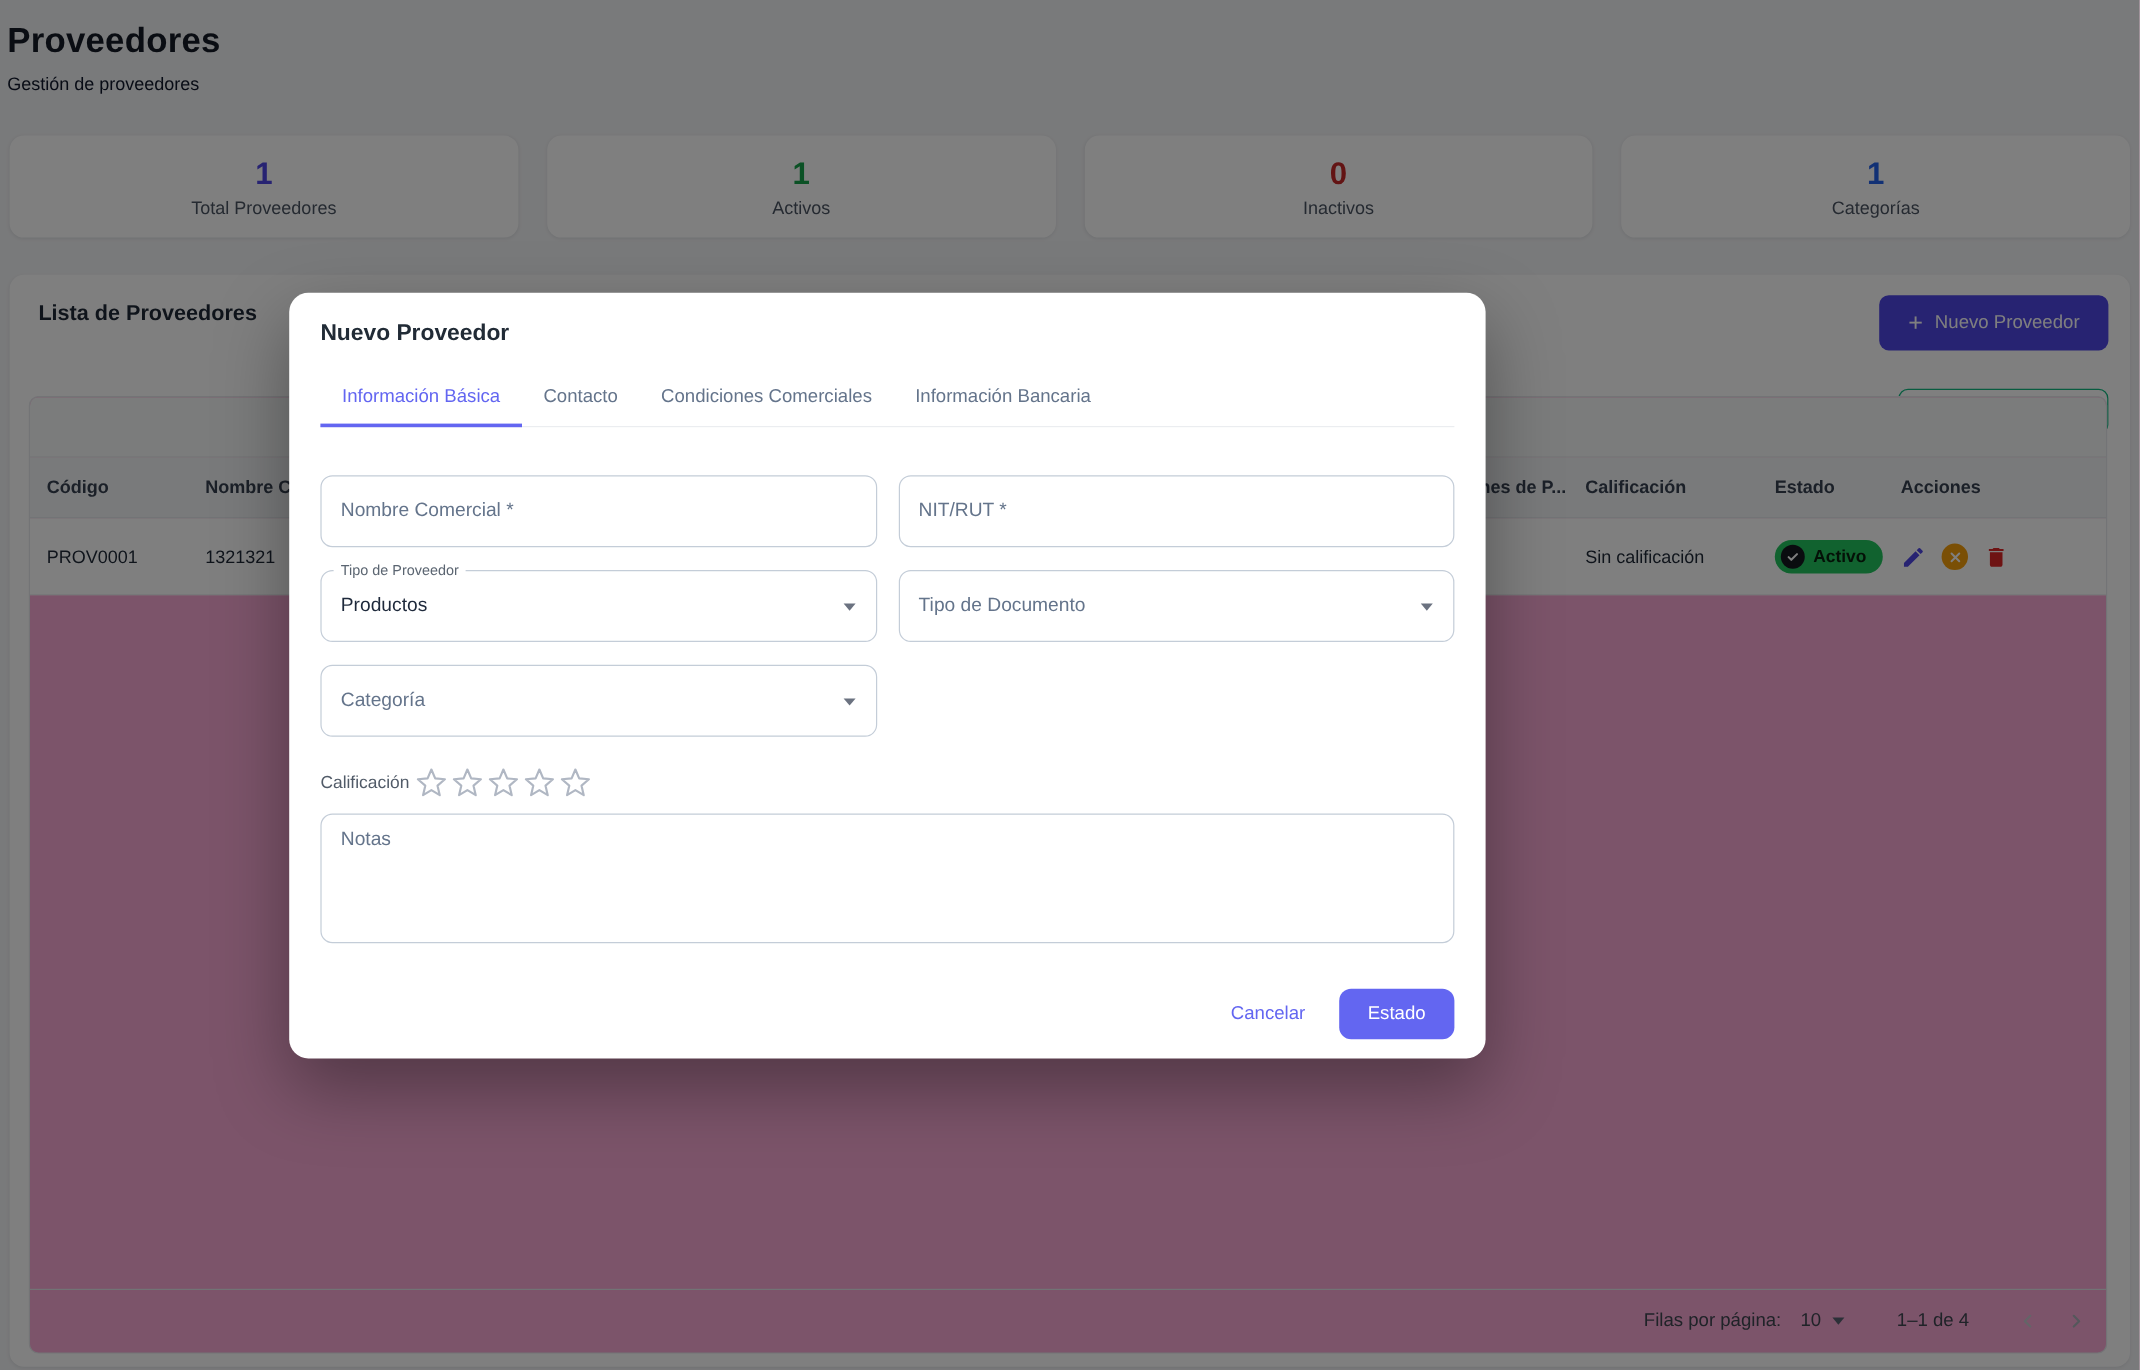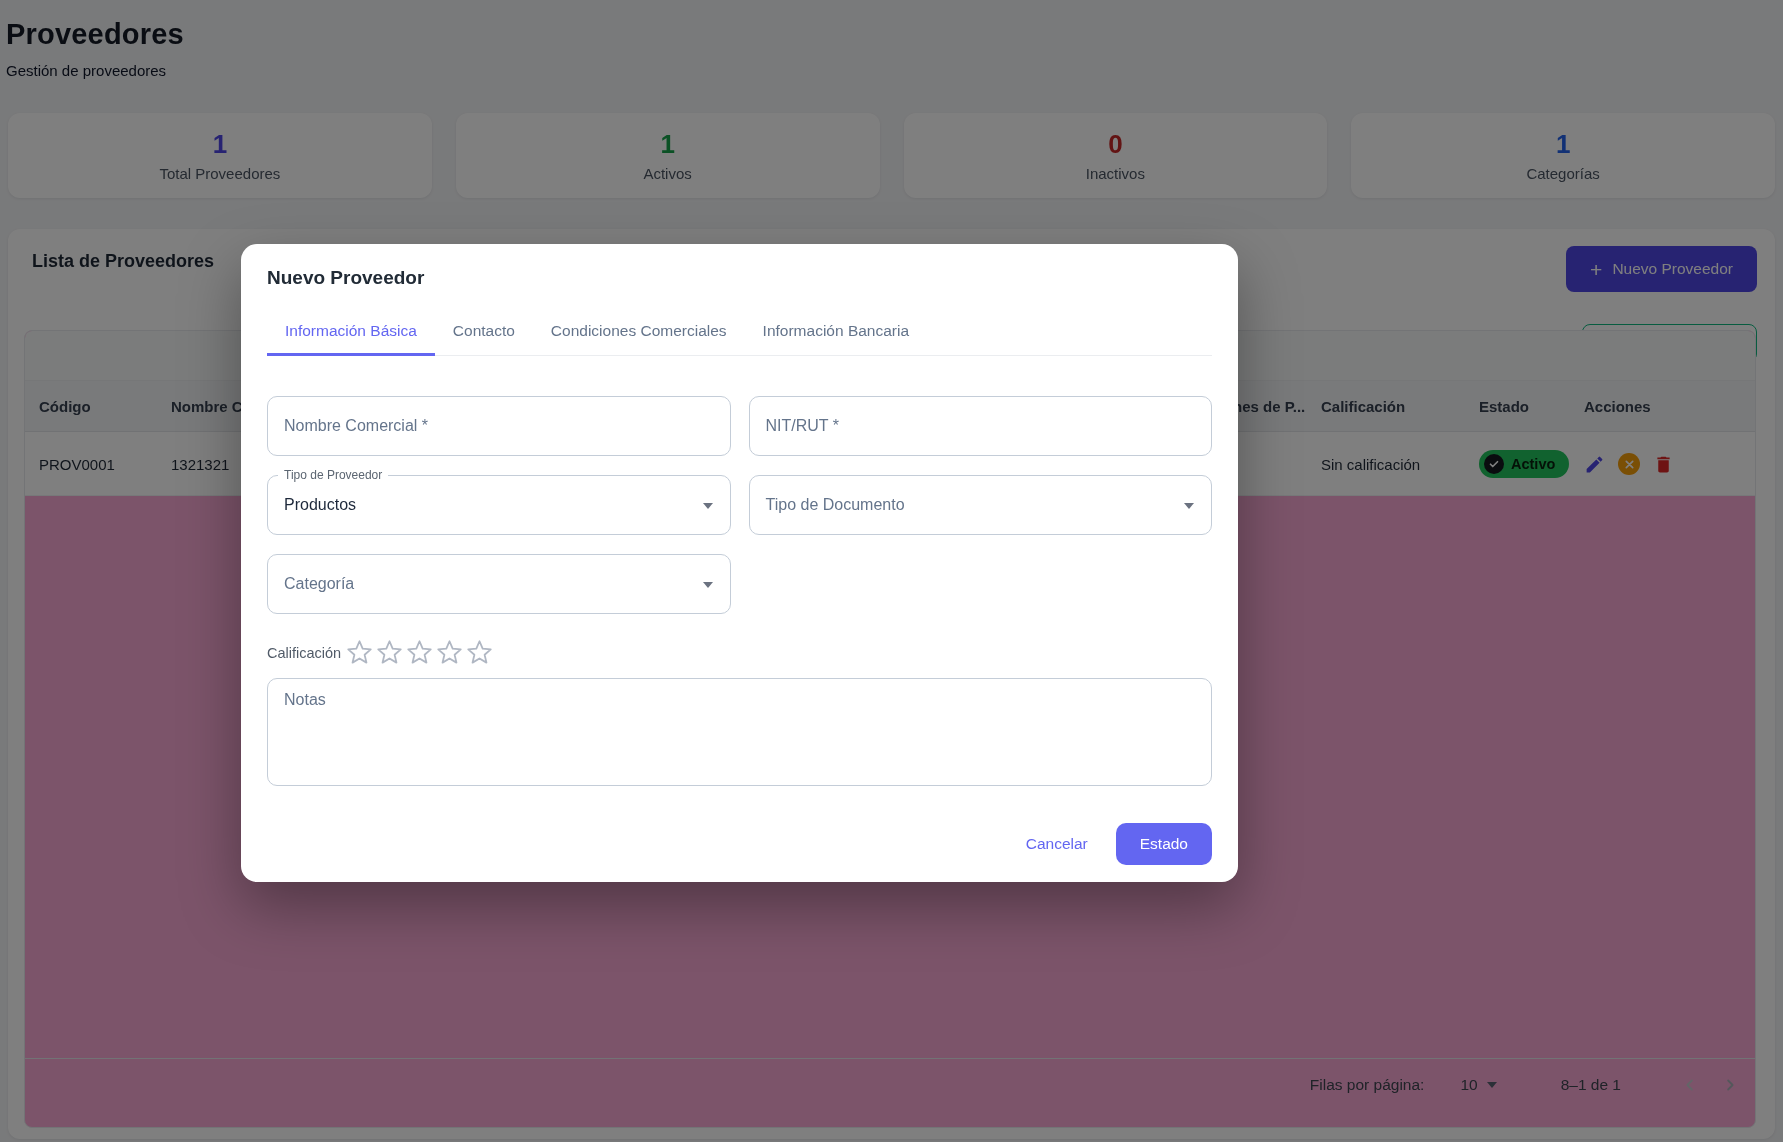--- a/index.html
+++ b/index.html
@@ -49,23 +49,23 @@
   .badge { display: inline-flex; align-items: center; gap: 7px; background: #22c55e; border-radius: 999px;
     padding: 4px 14px 4px 5px; font-size: 14.5px; font-weight: 600; color: #08220f; }
   .badge .check-circle { width: 20px; height: 20px; border-radius: 50%; background: #14181f;
     display: flex; align-items: center; justify-content: center; }
 
   .row-actions { display: flex; align-items: center; gap: 13px; }
   .icon-btn { background: none; border: none; padding: 0; cursor: pointer; display: flex; align-items: center; }
   .cancel-circle { width: 22px; height: 22px; border-radius: 50%; background: #f59e0b;
     display: flex; align-items: center; justify-content: center; }
 
-  .table-footer { position: absolute; left: 0; right: 0; bottom: 16px; height: 53px; border-top: 1px solid #e5e7eb;
+  .table-footer { position: absolute; left: 0; right: 0; bottom: 0; height: 53px; border-top: 1px solid #e5e7eb;
     display: flex; align-items: center; justify-content: flex-end; padding-right: 16px;
-    font-size: 15.5px; color: #3f4651; gap: 20px; }
+    font-size: 15.5px; color: #3f4651; }
   .per-page { display: flex; align-items: center; gap: 9px; margin-left: 16px; cursor: pointer; }
   .caret { width: 0; height: 0; border-left: 5px solid transparent; border-right: 5px solid transparent; border-top: 6px solid #586170; }
   .range { margin-left: 44px; }
   .pager { display: flex; gap: 22px; margin-left: 40px; }
 
   
   .overlay { position: absolute; inset: 0; background: rgba(0,0,0,0.5); }
 
   .modal { position: absolute; left: 241px; top: 244px; width: 997px; height: 638px;
     background: #fff; border-radius: 16px; box-shadow: 0 24px 60px rgba(0,0,0,.35); padding: 0 26px; }
@@ -199,21 +199,21 @@
         </div>
       </div>
     </div>
 
     <div class="table-footer">
       <span>Filas por página:</span>
       <span class="per-page">
         <span>10</span>
         <span class="caret"></span>
       </span>
-      <span class="range">8–1 de 1</span>
+      <span class="range">1–1 de 4</span>
       <span class="pager">
         <button class="icon-btn">
           <span style="display:flex">
             <svg width="18" height="18" viewBox="0 0 24 24" fill="none" stroke="#c6cacf" stroke-width="2.4" stroke-linecap="round" stroke-linejoin="round">
                 <path d="M14.5 6l-6 6 6 6"></path>
               </svg>
           </span>
         </button>
         <button class="icon-btn">
           <span style="display:flex">

